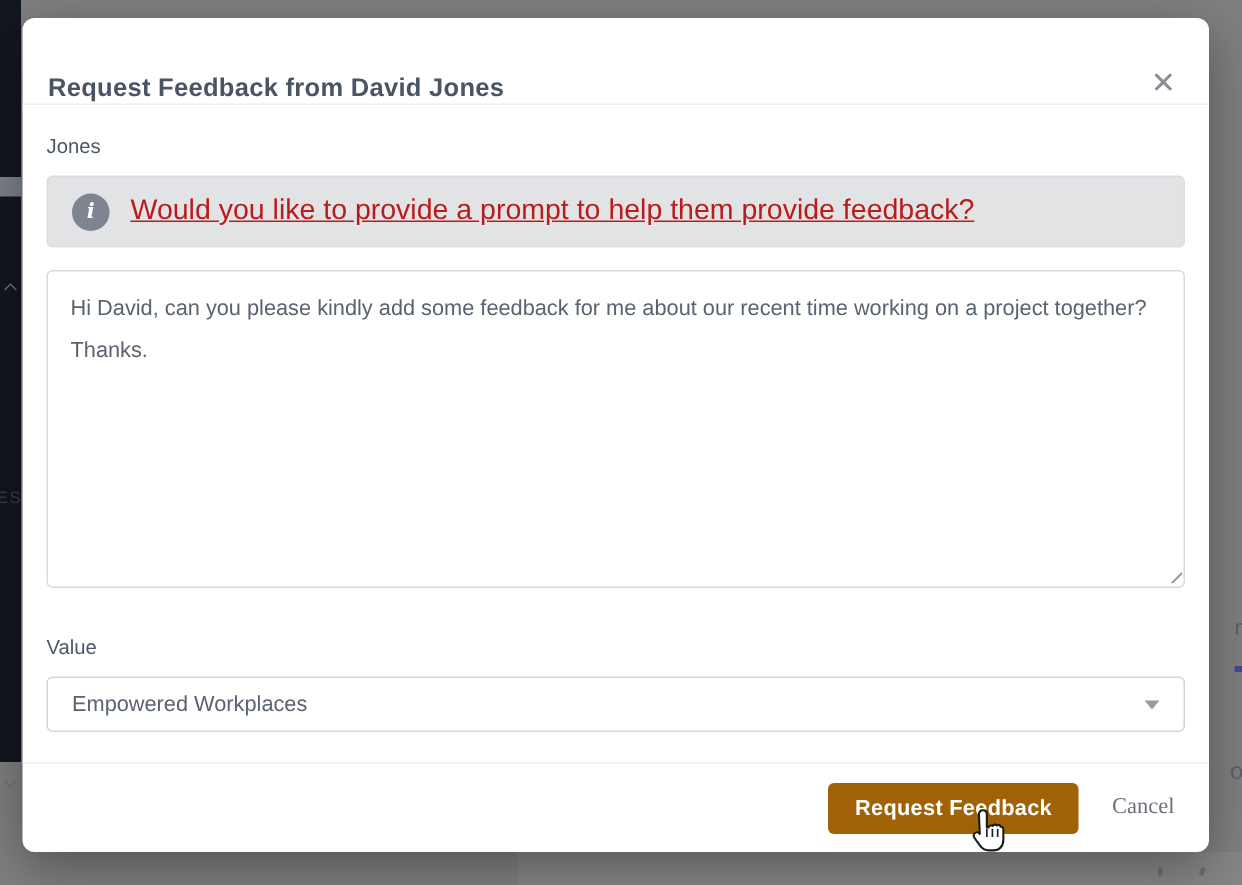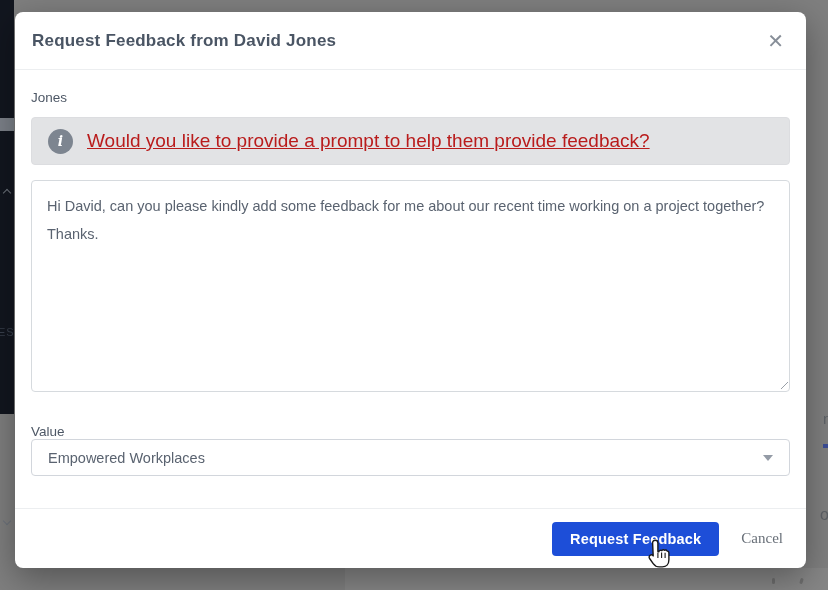--- a/index.html
+++ b/index.html
@@ -7,21 +7,21 @@
   body {
     font-family: "Liberation Sans", "DejaVu Sans", sans-serif;
     position: relative;
     width: 828px; height: 590px;
     overflow: hidden;
     background: #7f7f7f; 
   }
 
   
   .bg-sidebar {
-    position: absolute; left: 0; top: 0; width: 14px; height: 414px;
+    position: absolute; left: 0; top: 0; width: 14px; height: 508px;
     background: #12161f; z-index: 1;
   }
   .bg-sidebar .hl-bar {
     position: absolute; left: 0; top: 118px; width: 14px; height: 13px;
     background: #7d828a;
   }
   .bg-caret {
     position: absolute; left: 3px; width: 8px; height: 8px;
   }
   .bg-caret::before {
@@ -52,21 +52,21 @@
   .modal {
     position: absolute; left: 15px; top: 12px;
     width: 791px; height: 556px;
     background: #ffffff; border-radius: 8px;
     box-shadow: 0 10px 35px rgba(0,0,0,0.35);
     z-index: 5;
     display: flex; flex-direction: column;
   }
   .modal-header {
     flex: 0 0 auto;
-    display: flex; align-items: center; justify-content: space-between;
+    display: flex; align-items: flex-end; justify-content: space-between;
     padding: 0 16px 0 17px; height: 58px;
     border-bottom: 1px solid #eceef0;
   }
   .modal-title {
     font-size: 17px; font-weight: 700; color: #4a5564; letter-spacing: 0.2px;
   }
   .close-btn {
     background: none; border: none; cursor: pointer;
     font-size: 20px; line-height: 1; color: #878e98; font-weight: 400;
     padding: 4px 6px; font-family: "DejaVu Sans", sans-serif;
@@ -105,40 +105,40 @@
   }
   .resize-handle {
     position: absolute; right: 2px; bottom: 3px; width: 10px; height: 10px;
     clip-path: polygon(100% 0, 100% 100%, 0 100%);
     background: repeating-linear-gradient(135deg,
       transparent 0 2.5px, #9aa0a8 2.5px 3.8px, transparent 3.8px 6px);
   }
 
   .value-label { margin-top: 32px; }
   .select-box {
-    margin-top: 0;
+    margin-top: 12px;
     height: 37px; border: 1px solid #d2d6dc; border-radius: 4px;
     display: flex; align-items: center; justify-content: space-between;
     padding: 0 16px; background: #fff; cursor: pointer;
   }
   .select-text { font-size: 14.5px; color: #5a6370; }
   .select-caret {
     width: 0; height: 0;
     border-left: 5.5px solid transparent; border-right: 5.5px solid transparent;
     border-top: 6.5px solid #949ba6;
   }
 
   .modal-footer {
     flex: 0 0 60px;
     border-top: 1px solid #eceef0;
     display: flex; align-items: center; justify-content: flex-end;
     gap: 22px; padding: 0 23px 0 16px;
   }
   .submit-btn {
-    background: #1d4ed8; color: #ffffff; border: none; border-radius: 4px;
+    background: #a16207; color: #ffffff; border: none; border-radius: 4px;
     font-family: "Liberation Sans", "DejaVu Sans", sans-serif;
     font-size: 14.5px; font-weight: 700; letter-spacing: 0.2px;
     padding: 0 18px; height: 34px; cursor: pointer;
   }
   .cancel-btn {
     background: none; border: none; cursor: pointer;
     font-family: Liberation Serif, serif;
     font-size: 15px; color: #697079;
   }
 

